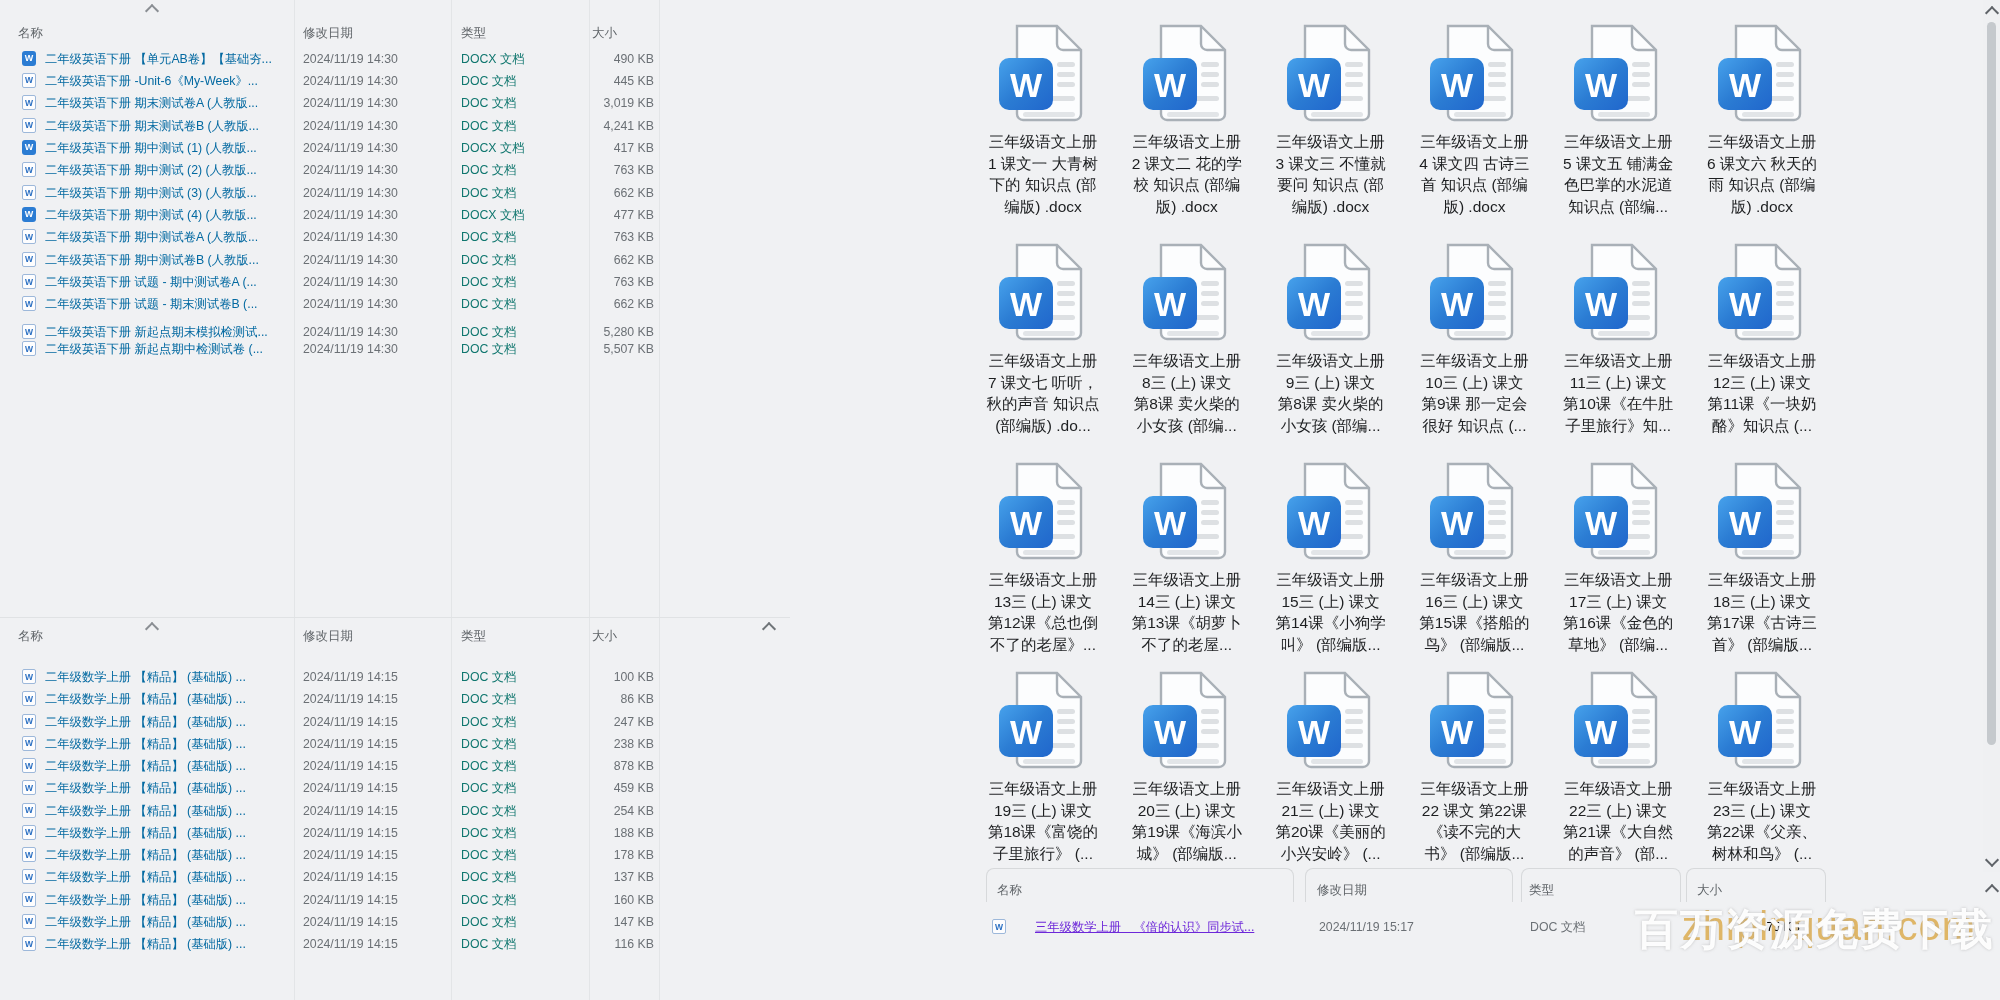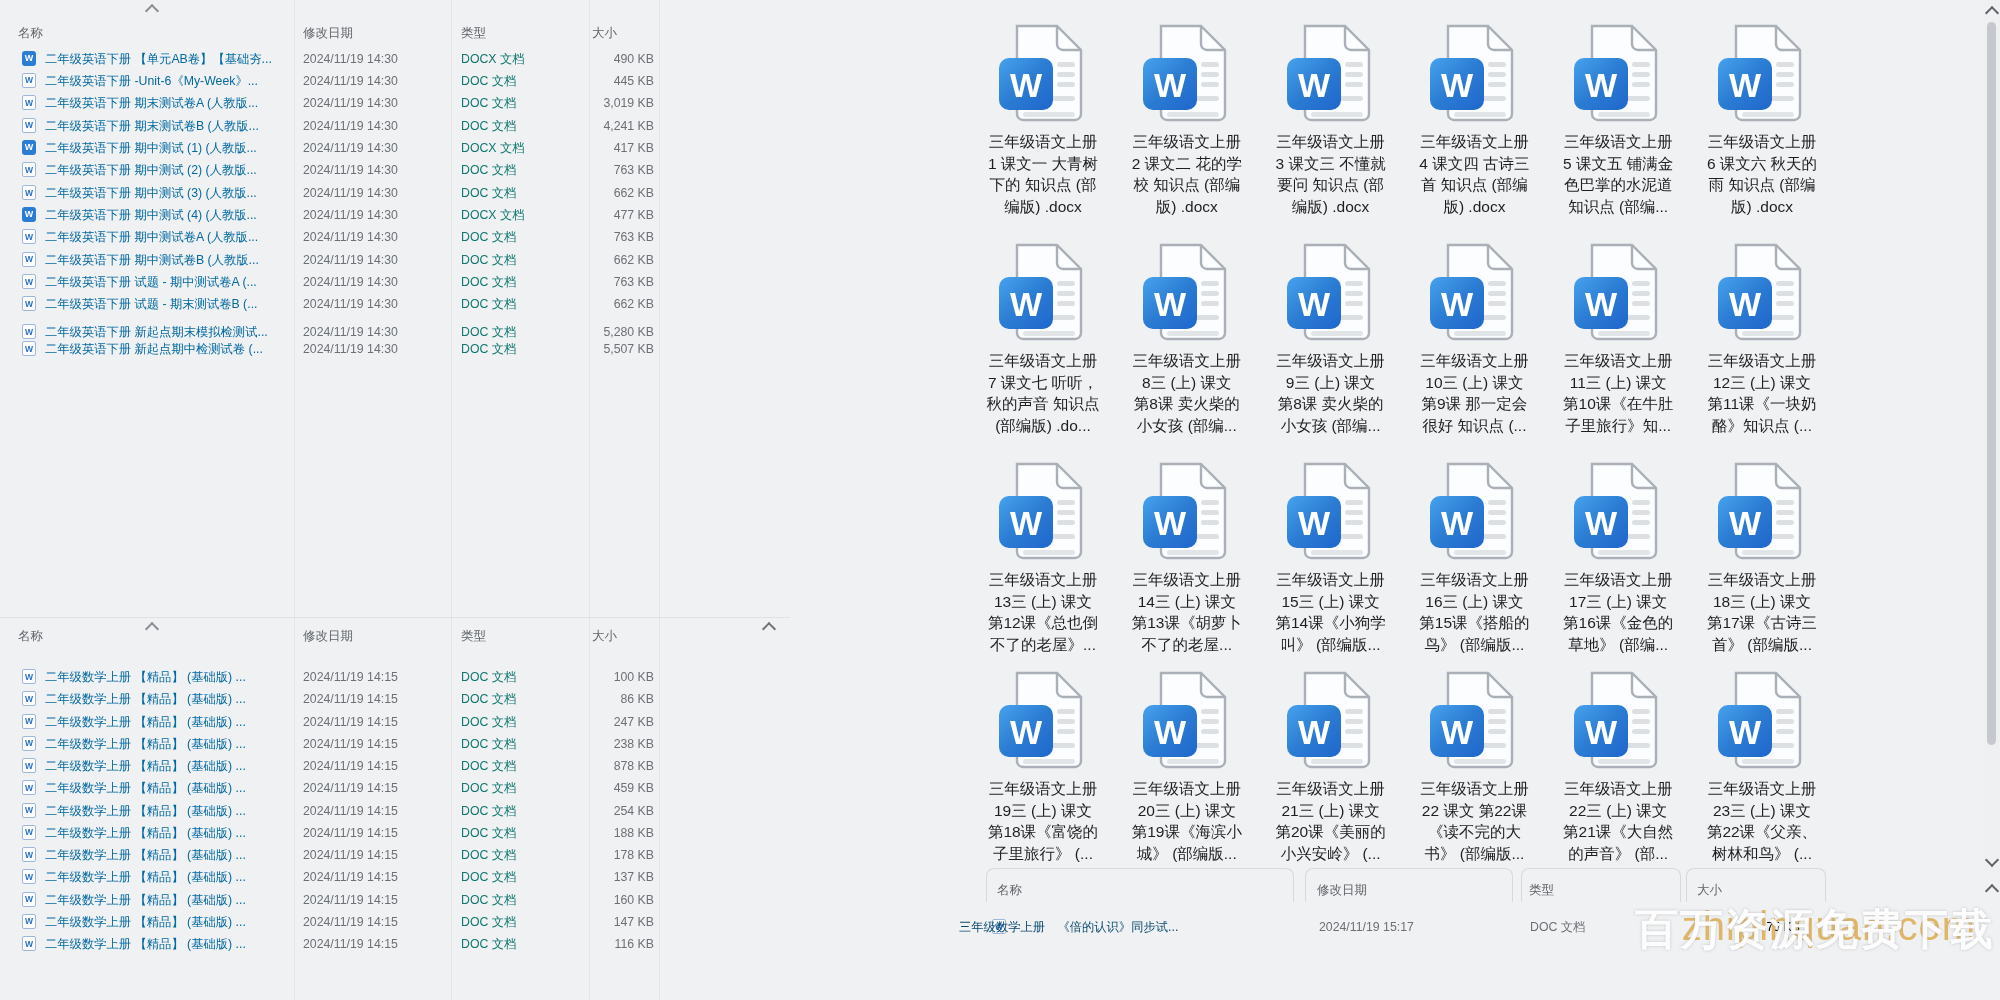--- a/index.html
+++ b/index.html
@@ -45,21 +45,21 @@
   
   .dhc{position:absolute;top:868px;height:34px;box-sizing:border-box;border:1px solid #d7d9db;border-bottom:none;border-radius:8px 8px 0 0;}
   .dh-name{left:986px;width:308px;}
   .dh-date{left:1305px;width:208px;}
   .dh-type{left:1521px;width:160px;}
   .dh-size{left:1686px;width:140px;}
   .dlabel{position:absolute;top:879px;height:22px;line-height:22px;font-size:12.5px;color:#5f6468;}
   .dl-name{left:997px}.dl-date{left:1317px}.dl-type{left:1529px}.dl-size{left:1697px}
   .d-row{position:absolute;left:0;top:916px;width:2000px;height:22px;line-height:22px;font-size:12.3px;white-space:nowrap;}
   .d-row .mini{left:992px;}
-  .dc-name{position:absolute;left:959px;width:290px;overflow:hidden;color:#0c4a6e;}
+  .dc-name{position:absolute;left:1035px;width:290px;overflow:hidden;color:#6d28d9;text-decoration:underline;}
   .dc-date{position:absolute;left:1319px;color:#6b7075;}
   .dc-type{position:absolute;left:1530px;color:#6b7075;}
   .dc-size{position:absolute;left:1690px;width:110px;text-align:right;color:#000000;}
   
   .wm1{position:absolute;right:24px;top:856px;font-size:40px;letter-spacing:1px;color:rgba(221,178,95,0.95);pointer-events:none;margin-top:48px;}
   .wm2{position:absolute;right:5px;top:901px;font-size:43px;font-weight:bold;letter-spacing:2px;
        color:rgba(255,255,255,0.95);text-shadow:0 0 3px rgba(160,160,160,0.6);pointer-events:none;}
 </style>
 </head>
 <body>

